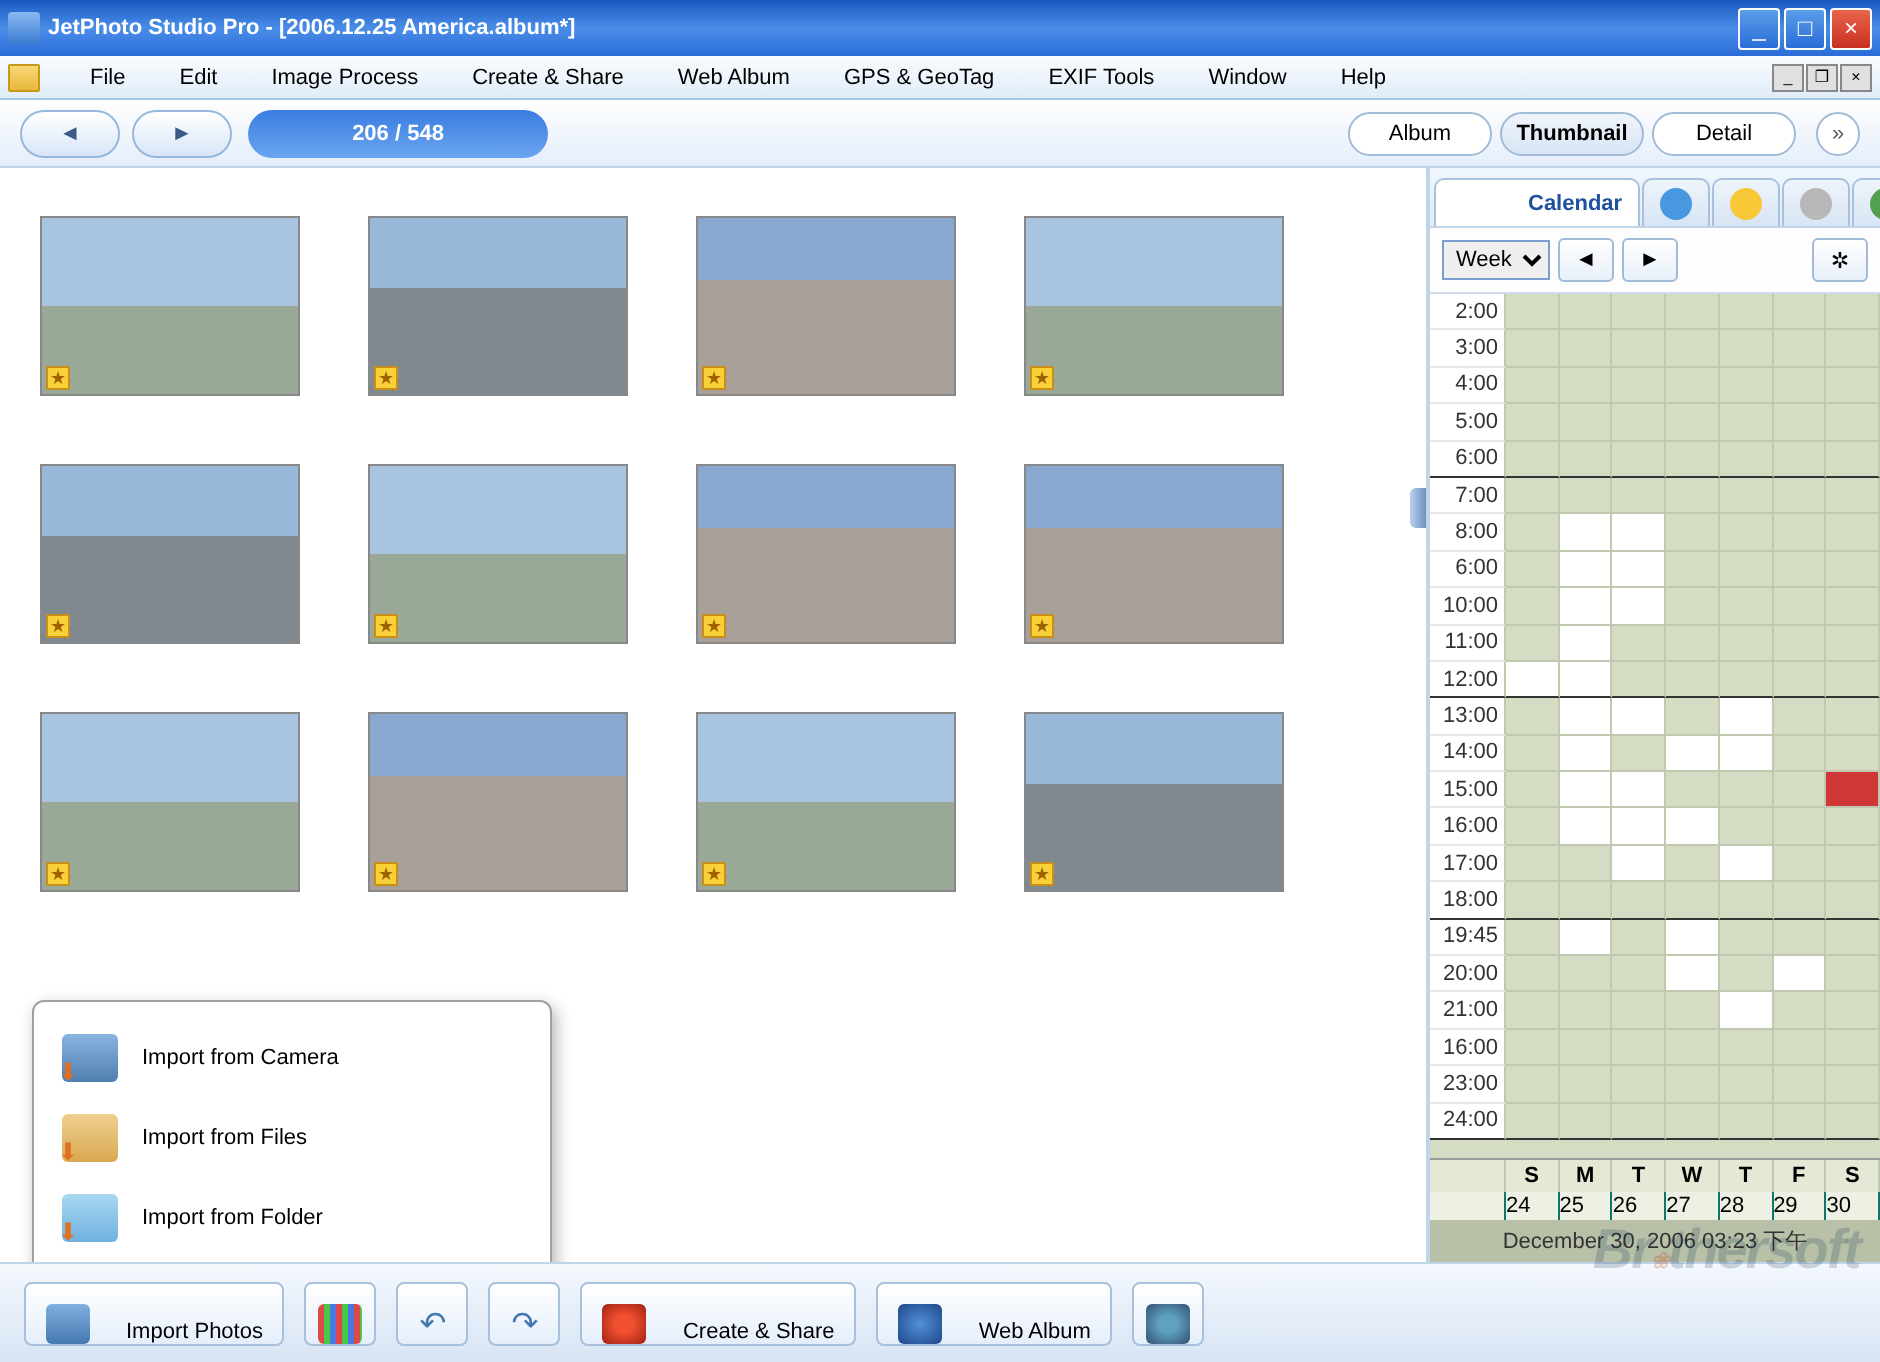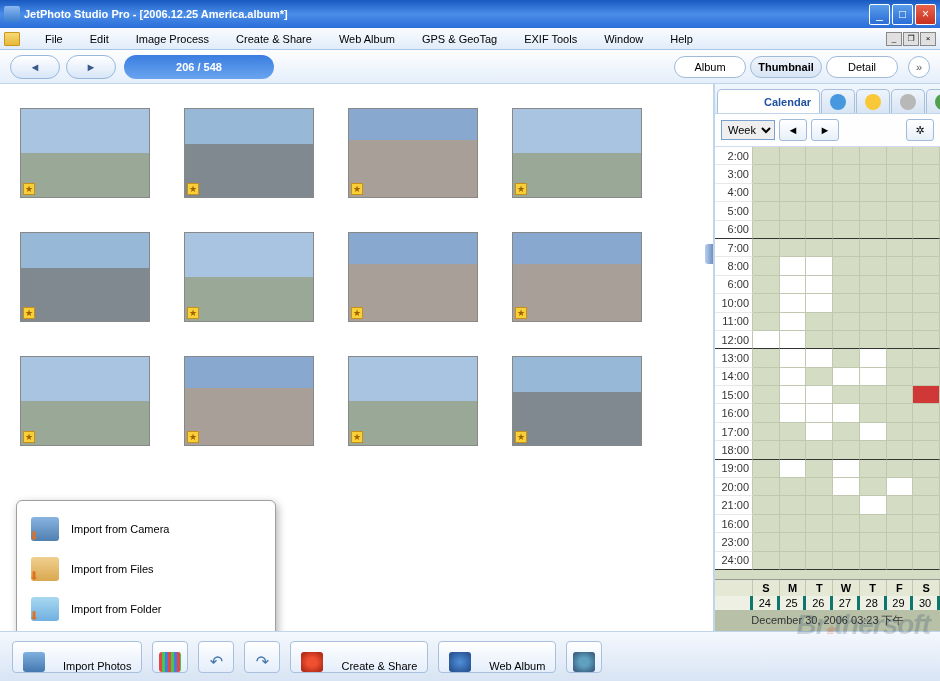--- a/index.html
+++ b/index.html
@@ -76,21 +76,21 @@
 .cal-body { flex:1; display:grid; grid-template-columns: 38px repeat(7,1fr); grid-auto-rows: 18.4px; background:#d4dcc4; }
 .cal-body .hour { background:#fff; border-right:1px solid #c0c8b0; border-bottom:1px solid #e8e8e8; display:flex; align-items:center; justify-content:flex-end; padding-right:3px; color:#333; }
 .cal-body .cell { border-right:1px solid #c0c8b0; border-bottom:1px solid #c0c8b0; position:relative; }
 .cal-body .maj { border-bottom:1px solid #333; }
 .wk-mark { background:#fff; }
 .red-mark { background:#d03838; }
 
 .cal-dayhead { display:grid; grid-template-columns:38px repeat(7,1fr); background:#e4e8d4; border-top:1px solid #999; }
 .cal-dayhead div { text-align:center; padding:2px 0; border-right:1px solid #c0c8b0; font-weight:bold; }
 .cal-daynum { display:grid; grid-template-columns:38px repeat(7,1fr); background:#eef0e4; }
-.cal-daynum div { text-align:center; padding:1px 0; border-right:3px solid #0f766e; }
+.cal-daynum div { padding:1px 0; border-right:1px solid #0f766e; }
 .cal-footer1 { background:#889078; color:#fff; padding:2px 6px; font-weight:bold; display:flex; gap:8px; }
 .cal-footer2 { background:#b8c0a8; color:#333; padding:3px 6px; text-align:center; }
 
 .watermark { position:absolute; right:10px; bottom:40px; color:rgba(0,40,80,0.18); font-size:28px; font-style:italic; font-weight:bold; letter-spacing:-1px; pointer-events:none; }
 .watermark .o { color:rgba(200,60,20,0.25); }
 </style>
 </head>
 <body>
 
 <div class="titlebar">
@@ -348,21 +348,21 @@
           <div class="cell"></div>
           <div class="cell"></div>
           <div class="hour maj">18:00</div>
           <div class="cell maj"></div>
           <div class="cell maj"></div>
           <div class="cell maj"></div>
           <div class="cell maj"></div>
           <div class="cell maj"></div>
           <div class="cell maj"></div>
           <div class="cell maj"></div>
-          <div class="hour">19:00</div>
+          <div class="hour">19:45</div>
           <div class="cell"></div>
           <div class="cell wk-mark"></div>
           <div class="cell"></div>
           <div class="cell wk-mark"></div>
           <div class="cell"></div>
           <div class="cell"></div>
           <div class="cell"></div>
           <div class="hour">20:00</div>
           <div class="cell"></div>
           <div class="cell"></div>

